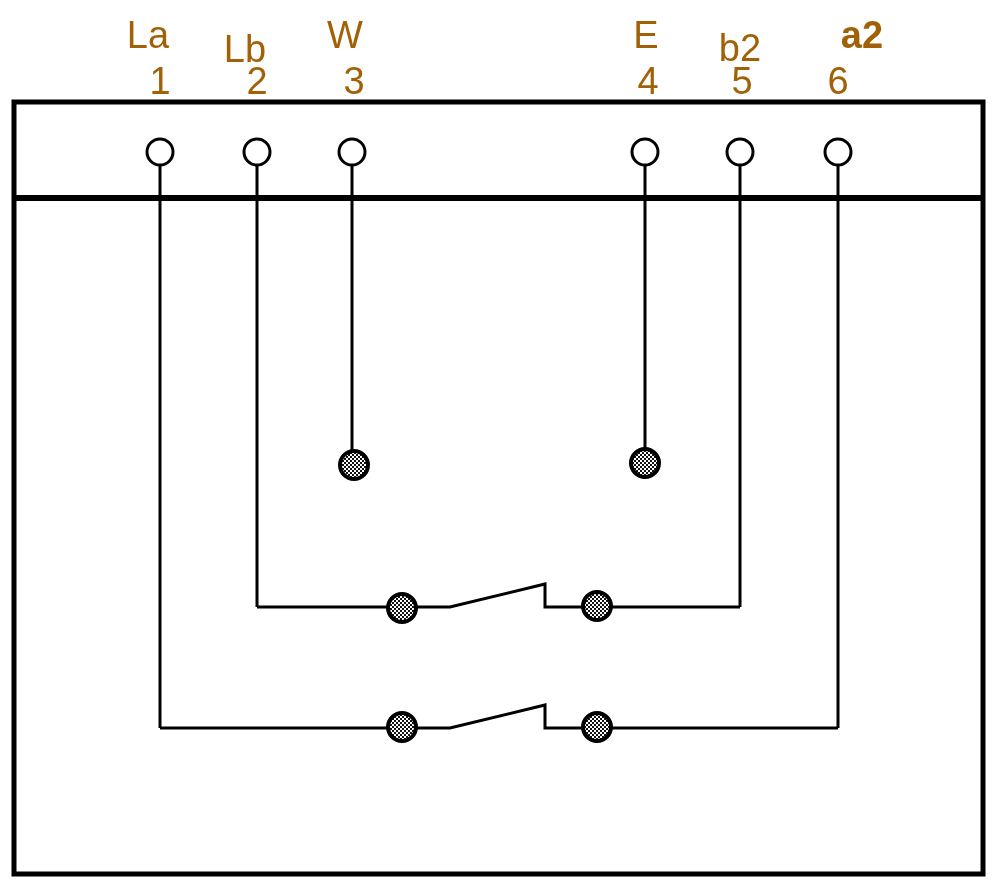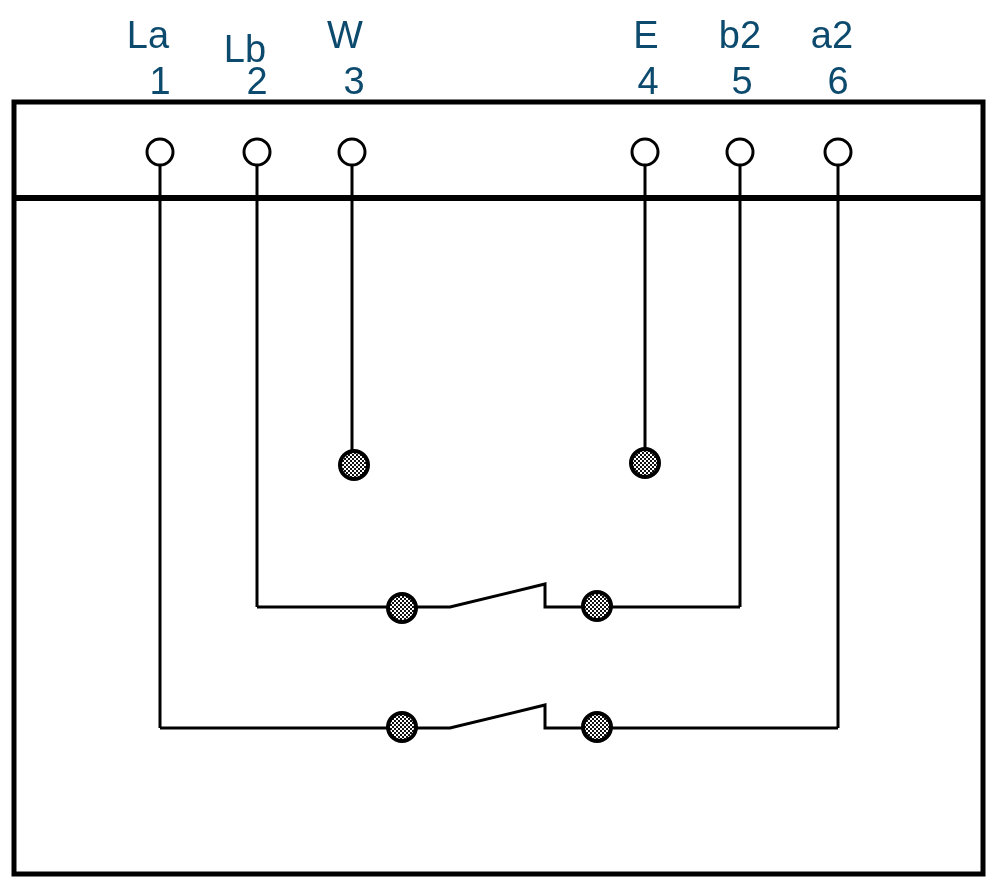--- a/index.html
+++ b/index.html
@@ -1,31 +1,31 @@
 <!DOCTYPE html>
 <html><head>
   <meta charset="utf-8">
   <style>
     html, body { margin: 0; padding: 0; background: #ffffff; }
     body { width: 1000px; height: 887px; position: relative; overflow: hidden; }
     .diagram { position: absolute; left: 0; top: 0; width: 1000px; height: 887px; }
-    .lbl { position: absolute; font-family: "Liberation Sans", sans-serif; font-size: 38px; color: #0c4a6e; line-height: 1; text-align: center; width: 80px; margin-left: -40px; }
+    .lbl { position: absolute; font-family: "Liberation Sans", sans-serif; font-size: 38px; color: #a16207; line-height: 1; text-align: center; width: 80px; margin-left: -40px; }
     svg { position: absolute; left: 0; top: 0; }
   </style>
 </head>
 <body>
 
 <div class="diagram">
 
   <div class="lbl" style="left:148px; top:16px;">La</div>
   <div class="lbl" style="left:245px; top:16px;margin-top:14px;">Lb</div>
   <div class="lbl" style="left:345px; top:16px;">W</div>
   <div class="lbl" style="left:646px; top:16px;">E</div>
-  <div class="lbl" style="left:740px; top:16px;">b2</div>
-  <div class="lbl" style="left:832px; top:16px;">a2</div>
+  <div class="lbl" style="left:740px; top:29px;">b2</div>
+  <div class="lbl" style="left:862px; top:16px;font-weight:bold;">a2</div>
 
   <div class="lbl" style="left:160px; top:62px;">1</div>
   <div class="lbl" style="left:257px; top:62px;">2</div>
   <div class="lbl" style="left:354px; top:62px;">3</div>
   <div class="lbl" style="left:648px; top:62px;">4</div>
   <div class="lbl" style="left:742px; top:62px;">5</div>
   <div class="lbl" style="left:838px; top:62px;">6</div>
 
   <svg width="1000" height="887" viewBox="0 0 1000 887">
     <defs>

